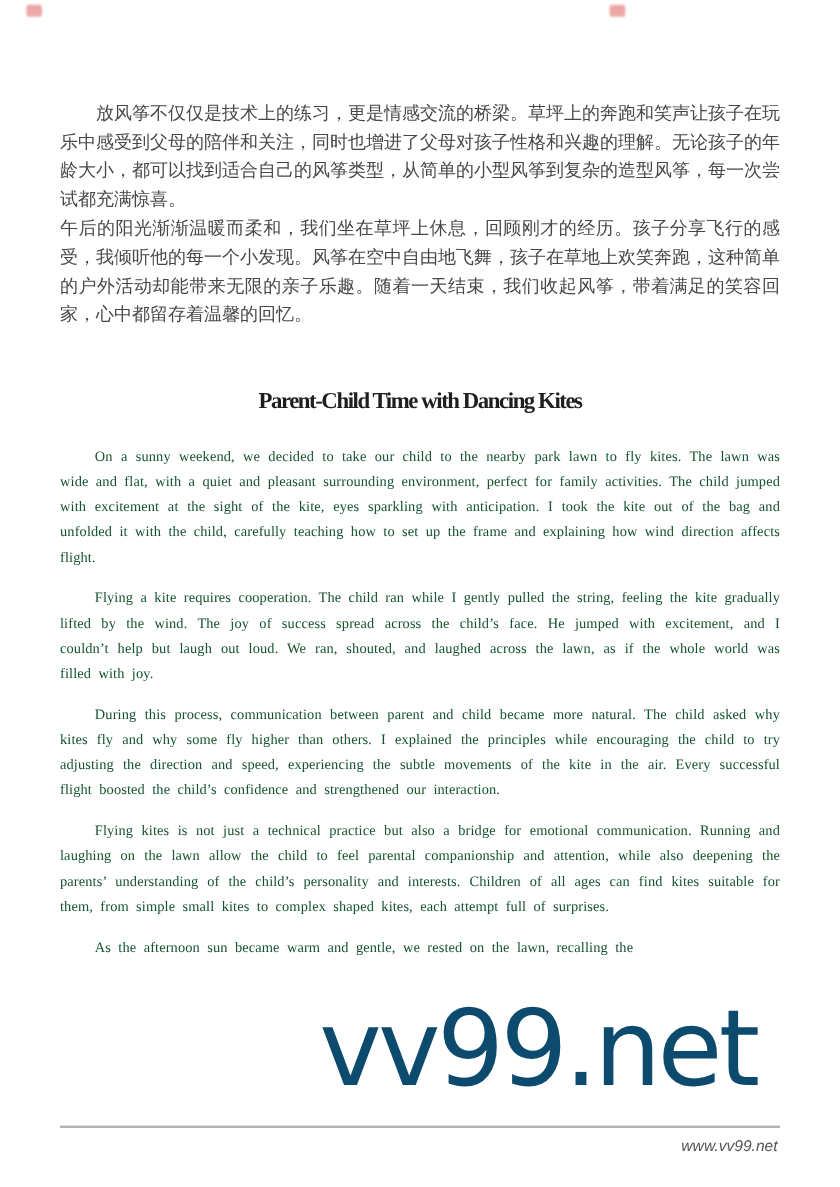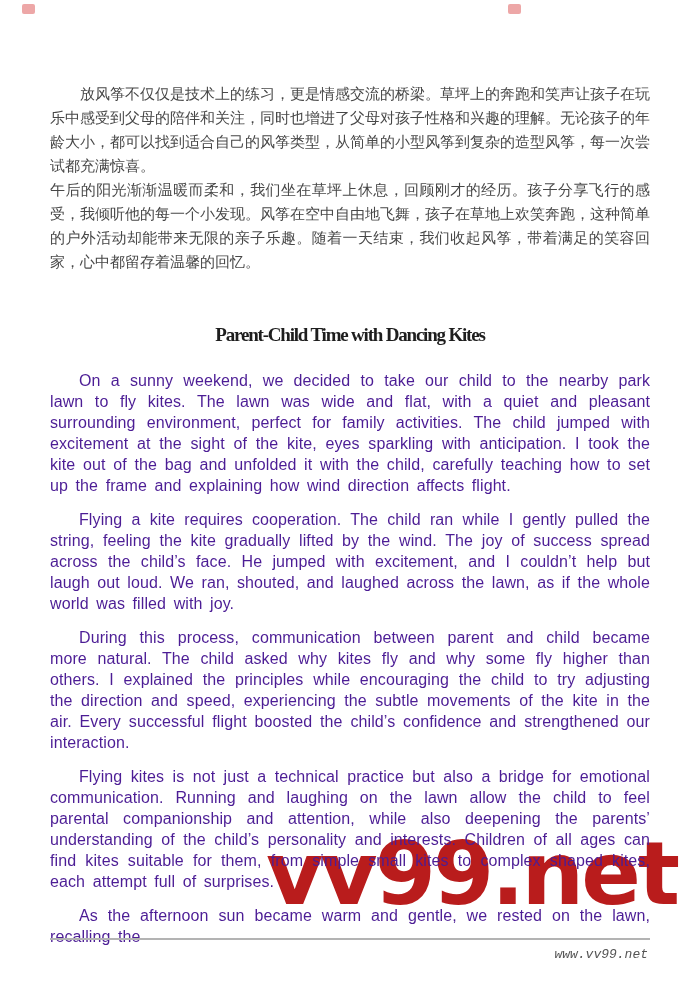--- a/index.html
+++ b/index.html
@@ -10,24 +10,24 @@
     background: #ffffff;
     overflow: hidden;
     font-family: "Liberation Sans", sans-serif;
   }
   .watermark {
     position: absolute;
     left: 266px;
     top: 822px;
     z-index: 1;
     font-family: "DejaVu Sans", sans-serif;
-    font-weight: bold;
+    font-weight: normal;
     font-size: 88px;
     letter-spacing: -3px;
-    color: #b91c1c;
+    color: #0c4a6e;
     white-space: nowrap;
     user-select: none;
   }
   .red-mark {
     position: absolute;
     top: 4px;
     width: 13px;
     height: 10px;
     background: #e06060;
     opacity: 0.55;
@@ -61,45 +61,45 @@
     font-weight: bold;
     font-size: 19px;
     letter-spacing: -1.2px;
     line-height: 28px;
     color: #1e1e1e;
     text-align: center;
     white-space: nowrap;
   }
   p.en {
     margin: 13px 0 0 0;
-    font-family: Liberation Sans, sans-serif;
-    font-size: 16px;
+    font-family: Liberation Serif, serif;
+    font-size: 12px;
     letter-spacing: 0.1px;
     word-spacing: 3px;
     line-height: 21px;
-    color: #4c1d95;
+    color: #14532d;
     text-align: justify;
     text-indent: 29px;
   }
   p.en.first { margin-top: 21px; }
   .footer-line {
     position: absolute;
     left: 50px;
     right: 50px;
     top: 938px;
     height: 2px;
     background: #b3b3b3;
     z-index: 2;
   }
   .footer-url {
     position: absolute;
     right: 52px;
     top: 947px;
     z-index: 2;
-    font-family: Liberation Mono, monospace;
+    font-family: Liberation Sans, sans-serif;
     font-style: italic;
     font-size: 13px;
     color: #555555;
   }
 </style>
 </head>
 <body>
 
 <div class="page">
 

